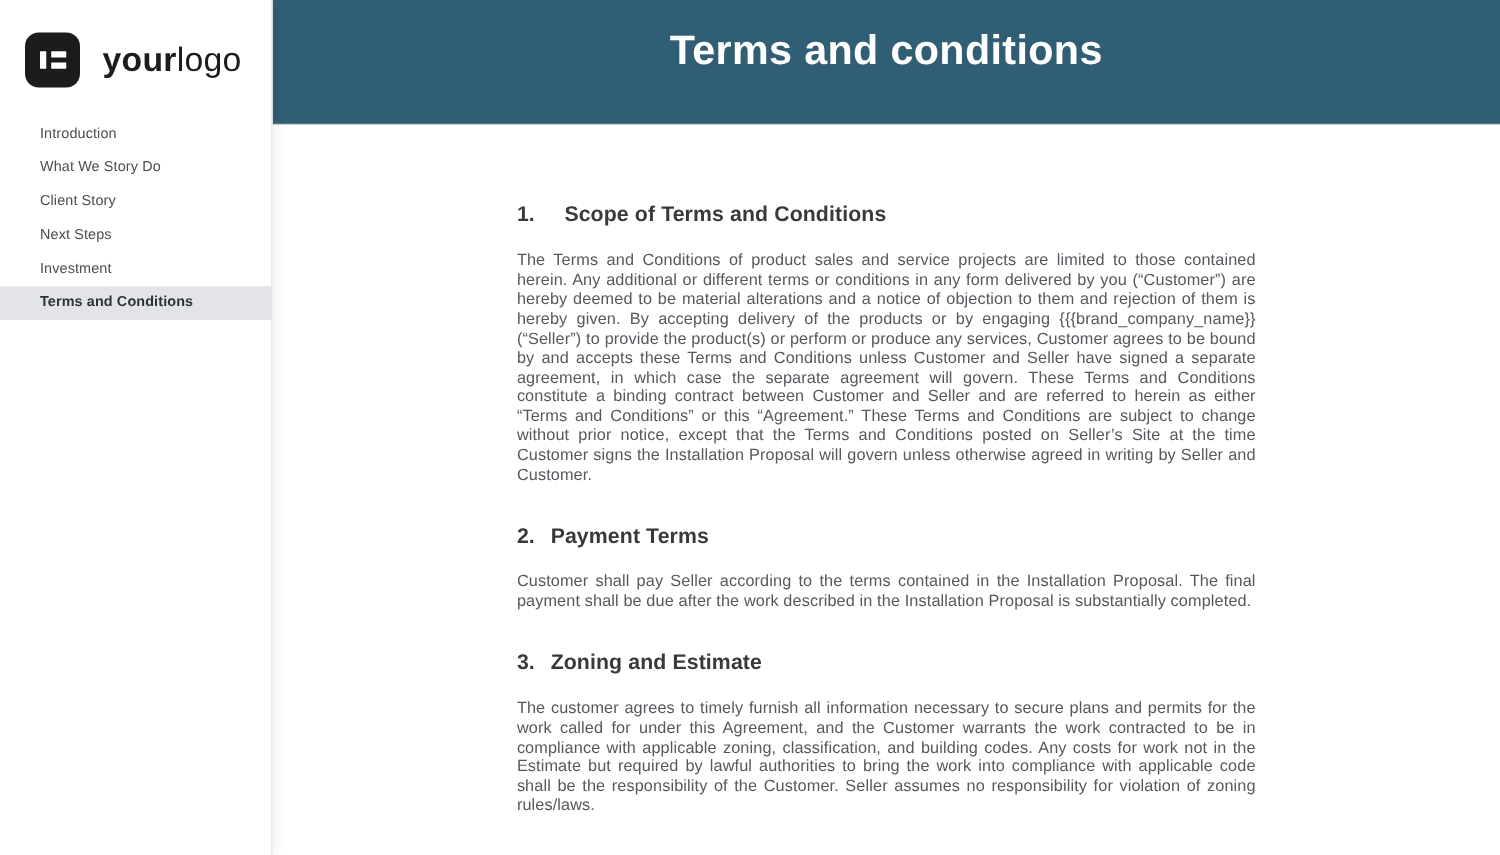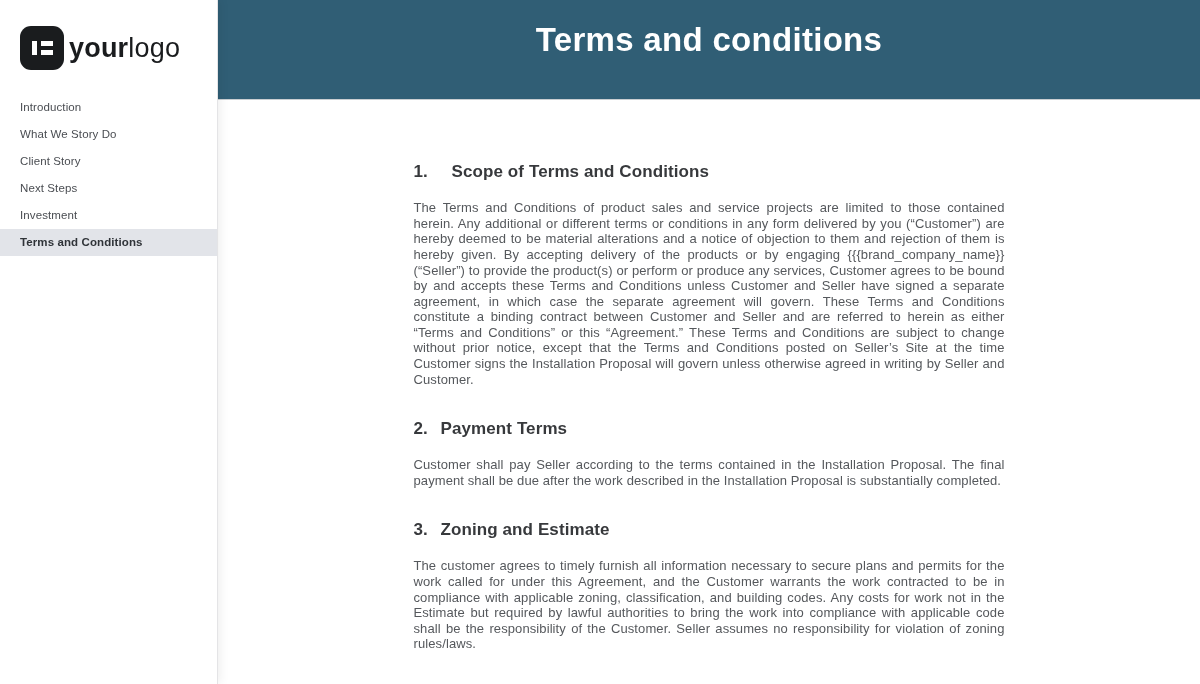--- a/index.html
+++ b/index.html
@@ -18,40 +18,40 @@
     height: 684px;
     background: #ffffff;
     border-right: 1px solid #e4e4e6;
     box-shadow: 2px 0 10px rgba(0,0,0,0.07);
     position: relative;
     z-index: 2;
   }
   .logo {
     display: flex;
     align-items: center;
-    gap: 5px;
+    gap: 18px;
     padding: 26px 0 0 20px;
   }
   .logo-icon {
     width: 44px; height: 44px;
     background: #1a1c1e;
     border-radius: 11px;
     position: relative;
     flex: 0 0 auto;
   }
   .logo-icon .bar-v  { position: absolute; left: 12px; top: 15px; width: 5px;  height: 14px; background: #fff; }
   .logo-icon .bar-h1 { position: absolute; left: 21px; top: 15px; width: 12px; height: 5px;  background: #fff; }
   .logo-icon .bar-h2 { position: absolute; left: 21px; top: 24px; width: 12px; height: 5px;  background: #fff; }
   .logo-text { font-size: 27px; color: #1a1c1e; letter-spacing: 0.2px; }
   .logo-text .bold { font-weight: 700; }
   .logo-text .light { font-weight: 400; }
 
   .nav { margin-top: 24px; }
   .nav-item {
-    padding: 7px 20px;
+    padding: 7px 32px;
     font-size: 11.5px;
     line-height: 13px;
     color: #4a4d52;
     cursor: pointer;
     letter-spacing: 0.1px;
   }
   .nav-item.active {
     background: #e2e4e9;
     font-weight: 700;
     color: #2f3338;

